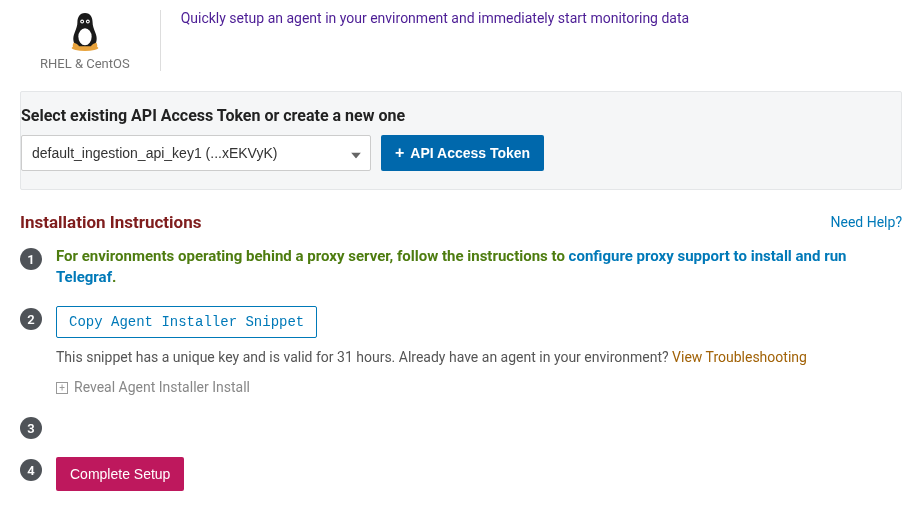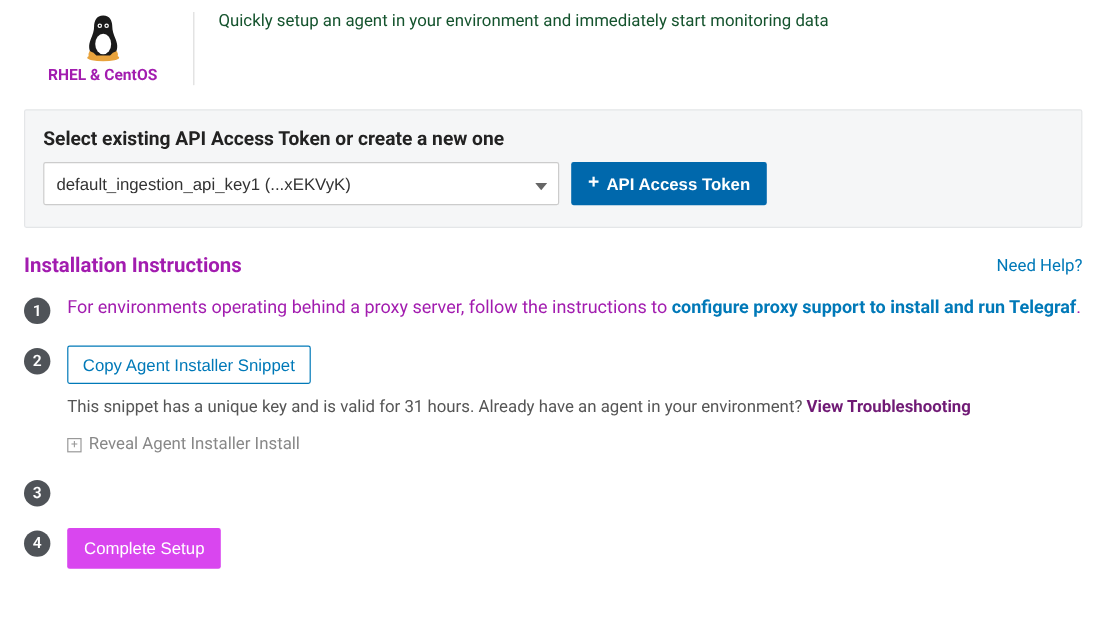--- a/index.html
+++ b/index.html
@@ -23,54 +23,54 @@
       border-right: 1px solid #ddd;
       margin-right: 20px;
     }
     .penguin-icon {
       width: 38px;
       height: 42px;
       margin-bottom: 4px;
     }
     .logo-label {
       font-size: 13px;
-      font-weight: 700;
-      color: #a21caf;
+      font-weight: 400;
+      color: #737373;
     }
     .title-block h1 {
       font-size: 26px;
       font-weight: 700;
       color: #222;
       margin-bottom: 2px;
     }
     .title-block p {
       font-size: 14px;
-      color: #14532d;
+      color: #4c1d95;
     }
     .token-panel {
       background: #f5f6f7;
       border: 1px solid #e4e6e8;
       border-radius: 2px;
-      padding: 14px 18px 18px 15px;
+      padding: 14px 18px 18px 0;
       margin-bottom: 22px;
     }
     .token-title {
       font-size: 16px;
       font-weight: 700;
       color: #222;
       margin-bottom: 10px;
     }
     .token-row {
       display: flex;
       align-items: center;
       gap: 10px;
     }
     .dropdown {
       position: relative;
-      width: 430px;
+      width: 350px;
     }
     .dropdown-input {
       width: 100%;
       height: 36px;
       padding: 0 30px 0 10px;
       border: 1px solid #ccc;
       border-radius: 2px;
       font-size: 14px;
       color: #333;
       background: #fff;
@@ -123,21 +123,21 @@
     }
     .instructions-header {
       display: flex;
       justify-content: space-between;
       align-items: center;
       margin-bottom: 14px;
     }
     .instructions-title {
       font-size: 17px;
       font-weight: 700;
-      color: #a21caf;
+      color: #7f1d1d;
     }
     .need-help {
       font-size: 14px;
       color: #0079b8;
       cursor: pointer;
       text-align: right;
     }
     .step {
       display: flex;
       align-items: flex-start;
@@ -157,45 +157,46 @@
       font-size: 13px;
       font-weight: 600;
       margin-top: 2px;
     }
     .step-body {
       flex: 1;
       font-size: 15px;
       line-height: 1.4;
     }
     .step-text {
-      font-weight: 400;
-      color: #a21caf;
+      font-weight: 700;
+      color: #4d7c0f;
     }
     .link {
       color: #0079b8;
       cursor: pointer;
       font-weight: 700;
     }
     .link-normal {
-      color: #701a75;
-      cursor: pointer;
-      font-weight: 700;
+      color: #a16207;
+      cursor: pointer;
+      font-weight: 400;
       text-align: right;
     }
     .btn-outline {
       display: inline-block;
       border: 1px solid #0079b8;
       color: #0079b8;
       background: #fff;
       border-radius: 2px;
       padding: 7px 12px;
       font-size: 14px;
       font-weight: 400;
       cursor: pointer;
       margin-bottom: 10px;
+      font-family: Liberation Mono, monospace;
     }
     .snippet-note {
       font-size: 14px;
       color: #555;
       margin-bottom: 8px;
     }
     .reveal {
       display: inline-flex;
       align-items: center;
       gap: 6px;
@@ -208,21 +209,21 @@
       width: 12px;
       height: 12px;
       border: 1px solid #999;
       color: #999;
       font-size: 10px;
       line-height: 10px;
       text-align: center;
     }
     .btn-green {
       display: inline-block;
-      background: #d946ef;
+      background: #be185d;
       color: #fff;
       border: none;
       border-radius: 2px;
       padding: 9px 14px;
       font-size: 14px;
       font-weight: 500;
       cursor: pointer;
     }
   </style>
 </head>

